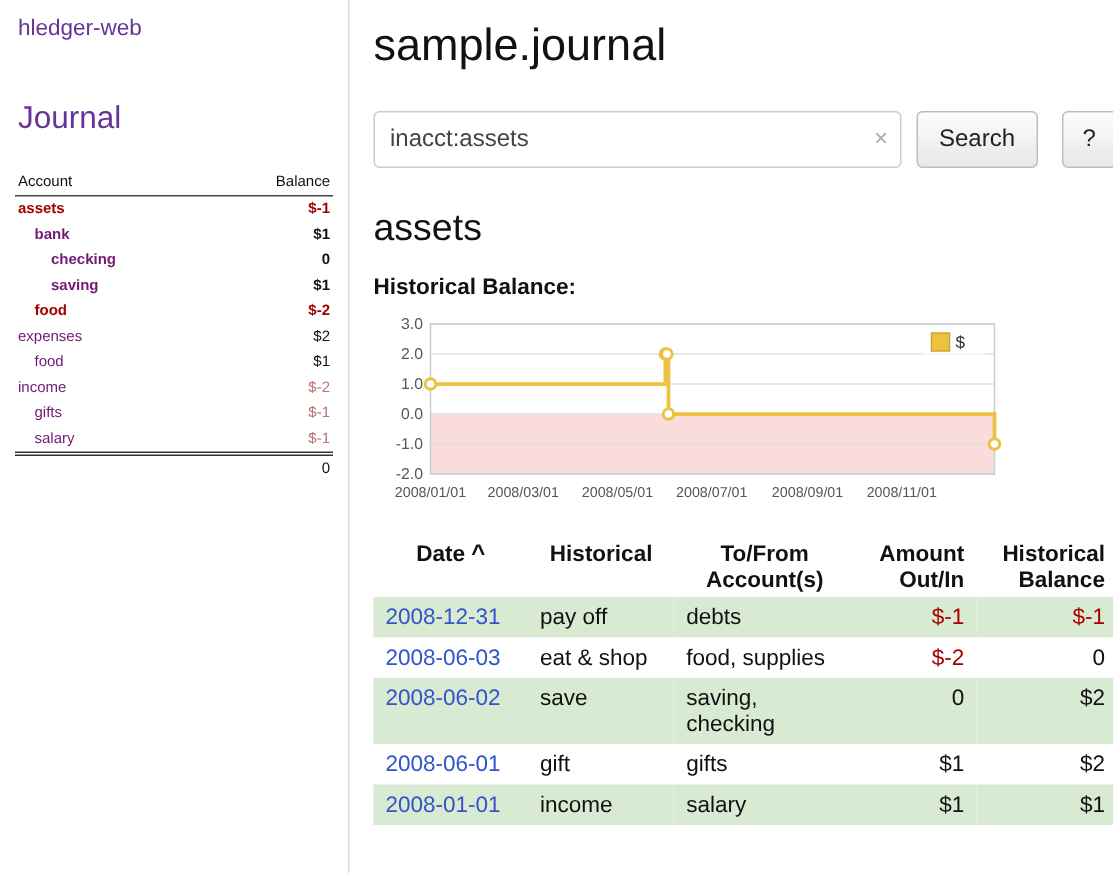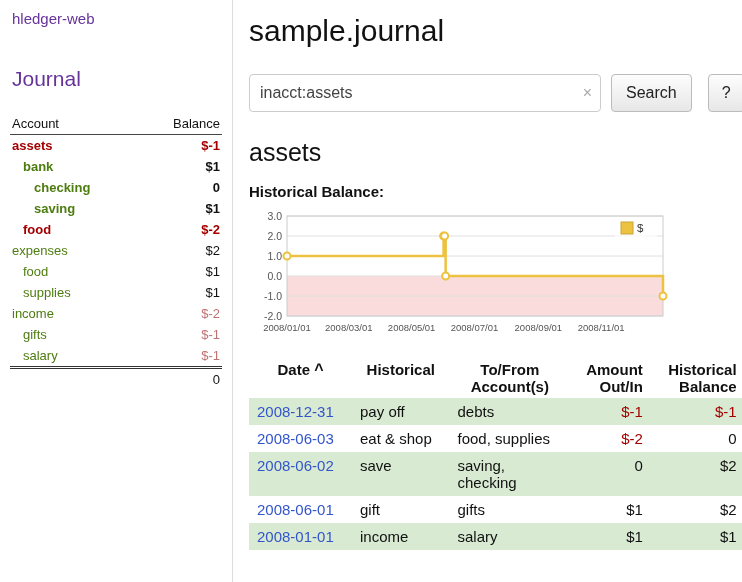--- a/index.html
+++ b/index.html
@@ -3,27 +3,27 @@
 <meta charset="utf-8">
 <style>
   html,body{margin:0;padding:0;background:#fff;}
   body{width:742px;height:582px;overflow:hidden;font-family:"Liberation Sans",sans-serif;color:#111;}
   .app{display:flex;height:582px;border-radius:30px;}
 
   
   .sidebar{width:233px;min-width:233px;box-sizing:border-box;border-right:1px solid #ddd;padding-top:8px;}
   .brand{font-size:15px;padding:2px 12px 0;color:#663399;cursor:pointer;}
   .journal-link{display:block;margin:40px 12px 0;font-size:21px;color:#663399;text-decoration:none;cursor:pointer;}
-  table.accounts{width:calc(100% - 20px);margin:22px 10px 0;border-collapse:collapse;font-size:13px;}
+  table.accounts{width:calc(100% - 20px);margin:22px 10px 0;border-collapse:collapse;font-size:10px;}
   table.accounts th{font-weight:400;text-align:left;padding:3px 2px;border-bottom:1px solid #444;}
   table.accounts th.bal{text-align:right;}
   table.accounts td{padding:3px 2px;}
   table.accounts td.bal{text-align:right;}
   .accounts a{text-decoration:none;cursor:pointer;}
-  .purple{color:#4d7c0f;}
+  .purple{color:#701a75;}
   .neg{color:#a40000;}
   .softneg{color:#bf7272;}
   .bold{font-weight:700;}
   tr.total-row td{border-top:3px double #333;padding-top:3px;}
 
   
   main{flex:1;box-sizing:border-box;padding:4px 8px 0 16px;}
   h1{font-size:30px;font-weight:400;margin:10px 0 0;}
   .searchbar{display:flex;align-items:center;gap:10px;margin-top:26px;}
   .search-box{position:relative;width:352px;}
@@ -80,24 +80,20 @@
           <tr>
             <td style="padding-left: 13px;"><a class="bold neg">food</a></td>
             <td class="bal bold neg">$-2</td>
           </tr>
           <tr>
             <td style="padding-left: 2px;"><a class="purple">expenses</a></td>
             <td class="bal ">$2</td>
           </tr>
           <tr>
             <td style="padding-left: 13px;"><a class="purple">food</a></td>
-            <td class="bal ">$1</td>
-          </tr>
-          <tr>
-            <td style="padding-left: 13px;"><a class="purple">supplies</a></td>
             <td class="bal ">$1</td>
           </tr>
           <tr>
             <td style="padding-left: 2px;"><a class="purple">income</a></td>
             <td class="bal softneg">$-2</td>
           </tr>
           <tr>
             <td style="padding-left: 13px;"><a class="purple">gifts</a></td>
             <td class="bal softneg">$-1</td>
           </tr>

